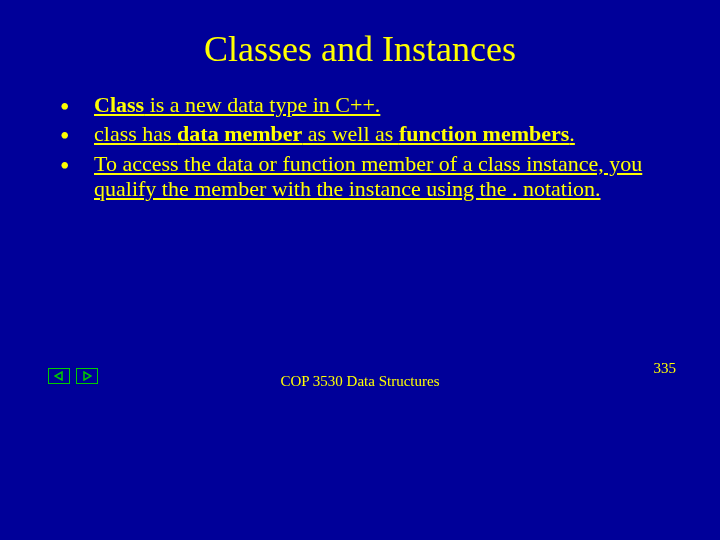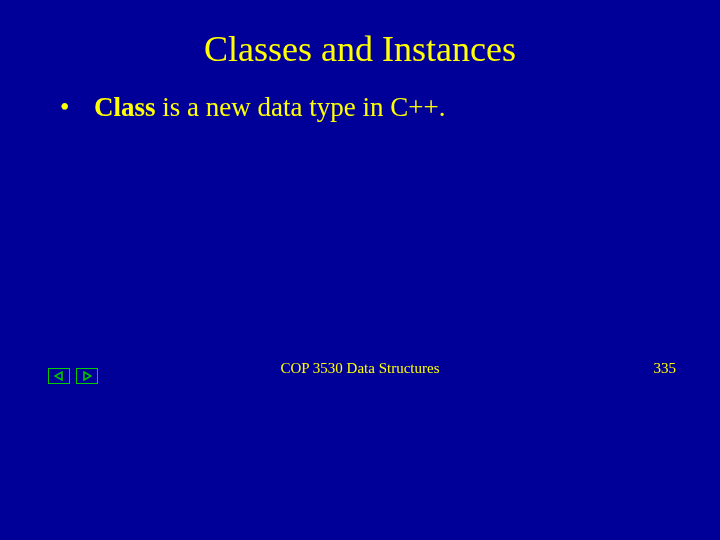--- a/index.html
+++ b/index.html
@@ -17,23 +17,24 @@
     position: relative;
   }
   .title {
     text-align: center;
     font-size: 36px;
     font-weight: normal;
     margin-bottom: 22px;
   }
   .bullets {
     list-style: none;
-    font-size: 27px;
+    font-size: 22px;
     line-height: 1.15;
     padding-left: 20px;
+    text-decoration: underline;
   }
   .bullets li {
     position: relative;
     padding-left: 34px;
     margin-bottom: 4px;
   }
   .bullets li::before {
     content: "•";
     position: absolute;
     left: 0;
@@ -48,20 +49,21 @@
     width: 720px;
     height: 24px;
   }
   .footer-center {
     position: absolute;
     left: 0;
     width: 720px;
     text-align: center;
     font-size: 15px;
     color: #ffff00;
+    margin-top: 13px;
   }
   .footer-right {
     position: absolute;
     right: 44px;
     font-size: 15px;
     color: #ffff00;
   }
   .nav {
     position: absolute;
     left: 48px;
@@ -84,20 +86,26 @@
 <body>
 
 <div class="slide">
 
   <h1 class="title">Classes and Instances</h1>
 
   <ul class="bullets">
     <li>
       <span class="bold">Class</span><span> is a new data type in C++.</span>
     </li>
+    <li>
+      <span>class has </span><span class="bold">data member</span><span> as well as </span><span class="bold">function members</span><span>.</span>
+    </li>
+    <li>
+      <span>To access the data or function member of a class instance, you qualify the member with the instance using the . notation.</span>
+    </li>
   </ul>
 
   <div class="nav">
     <div class="nav-btn">
       <svg width="10" height="10" viewBox="0 0 10 10">
         <polygon points="8,1 8,9 1,5" fill="none" stroke="#00cc00" stroke-width="1.5"></polygon>
       </svg>
     </div>
     <div class="nav-btn">
       <svg width="10" height="10" viewBox="0 0 10 10">

